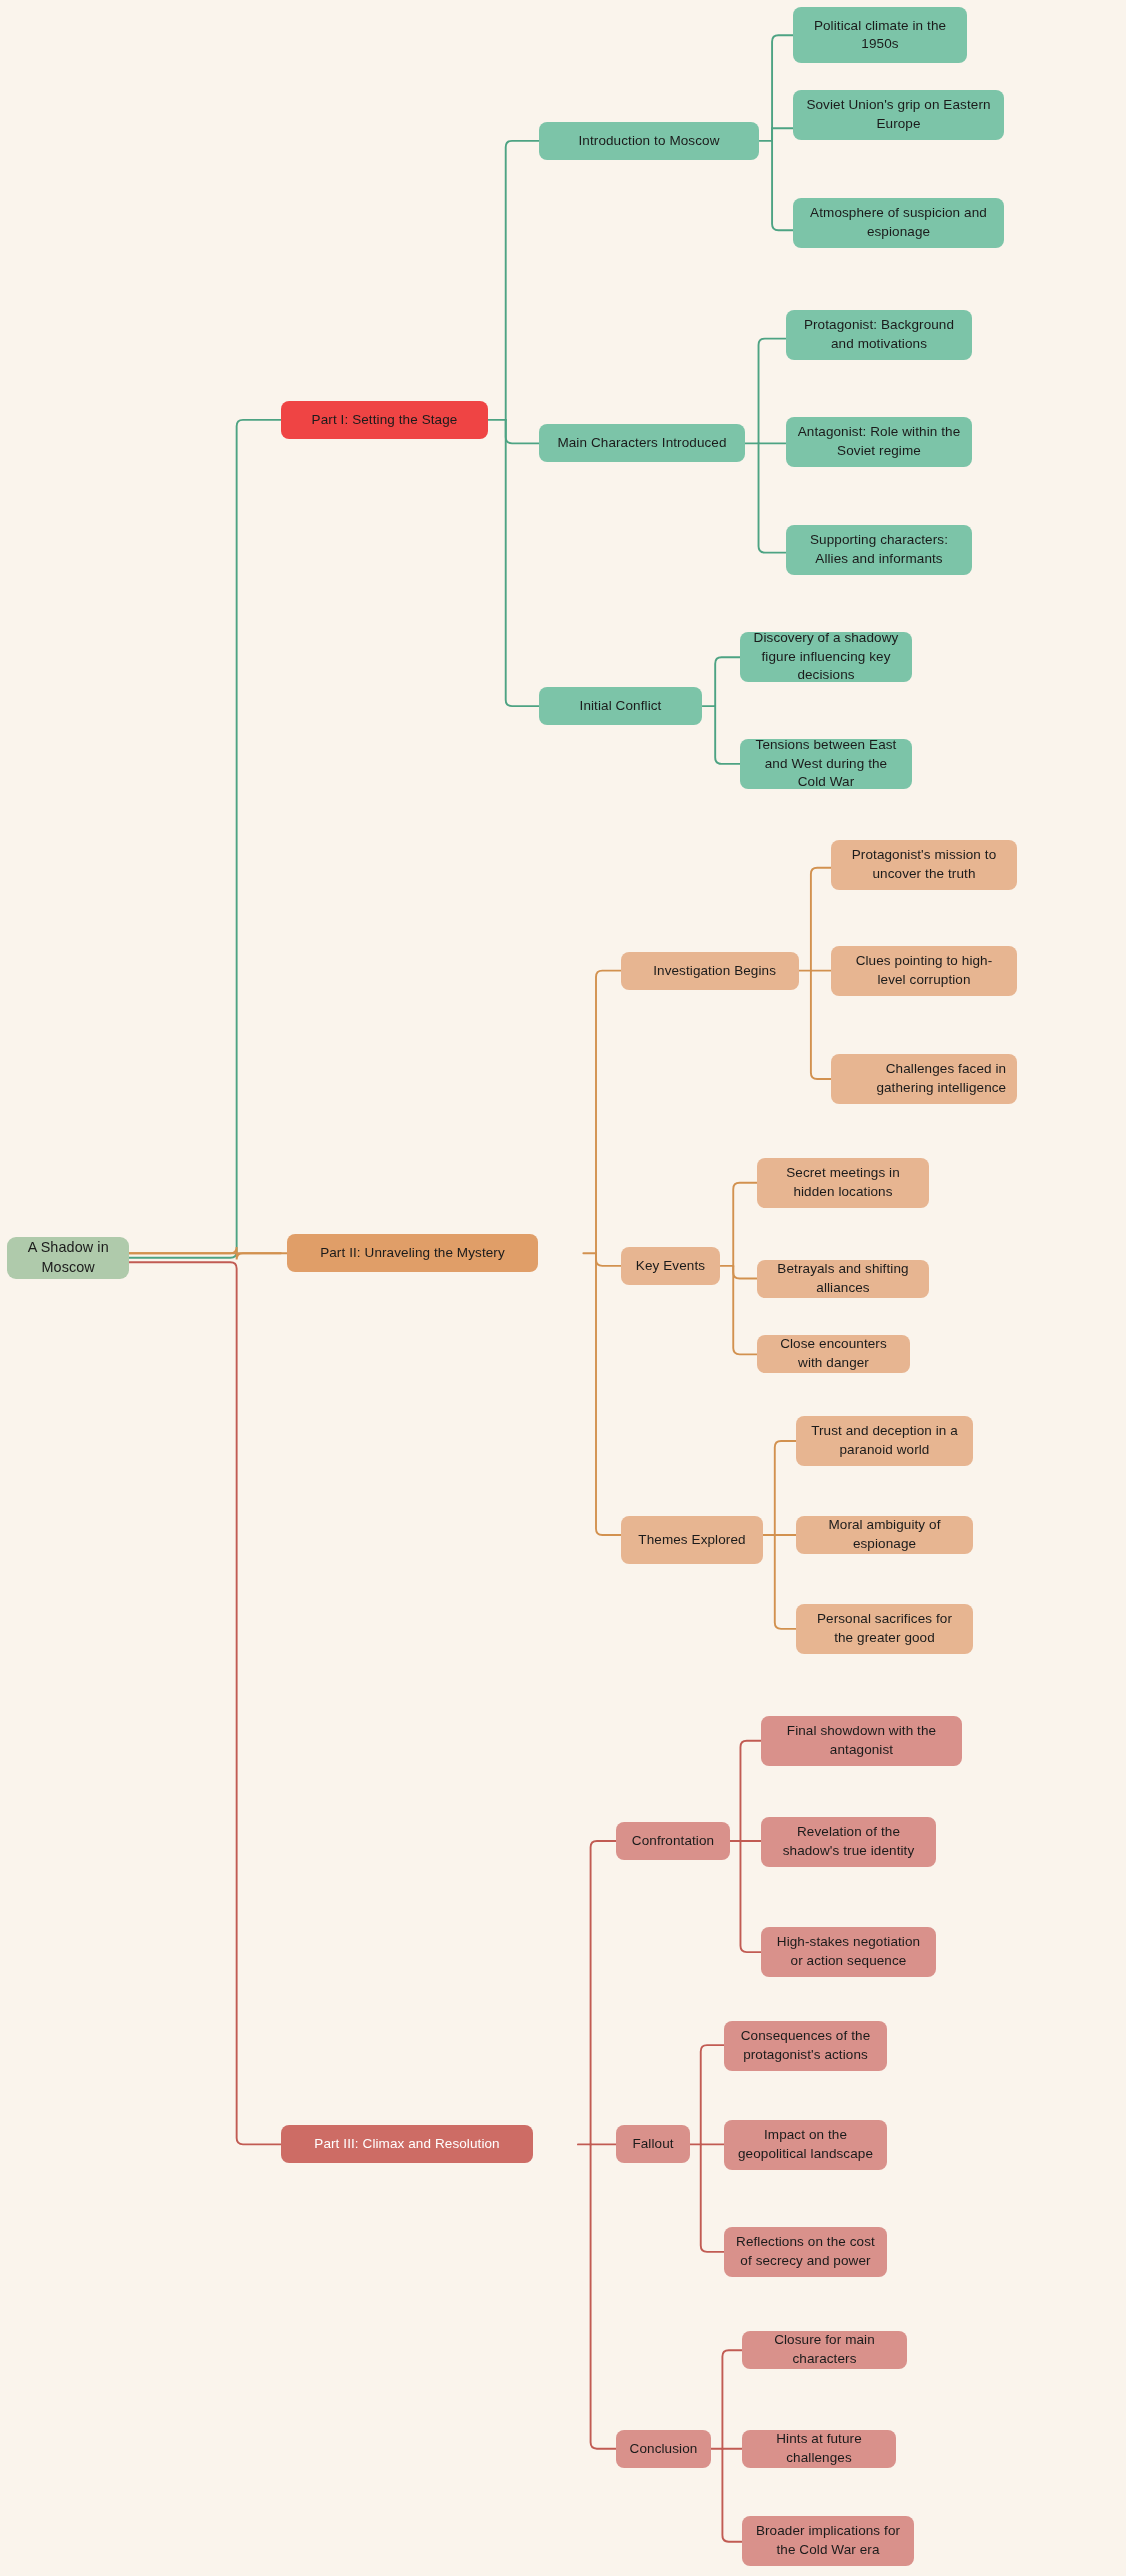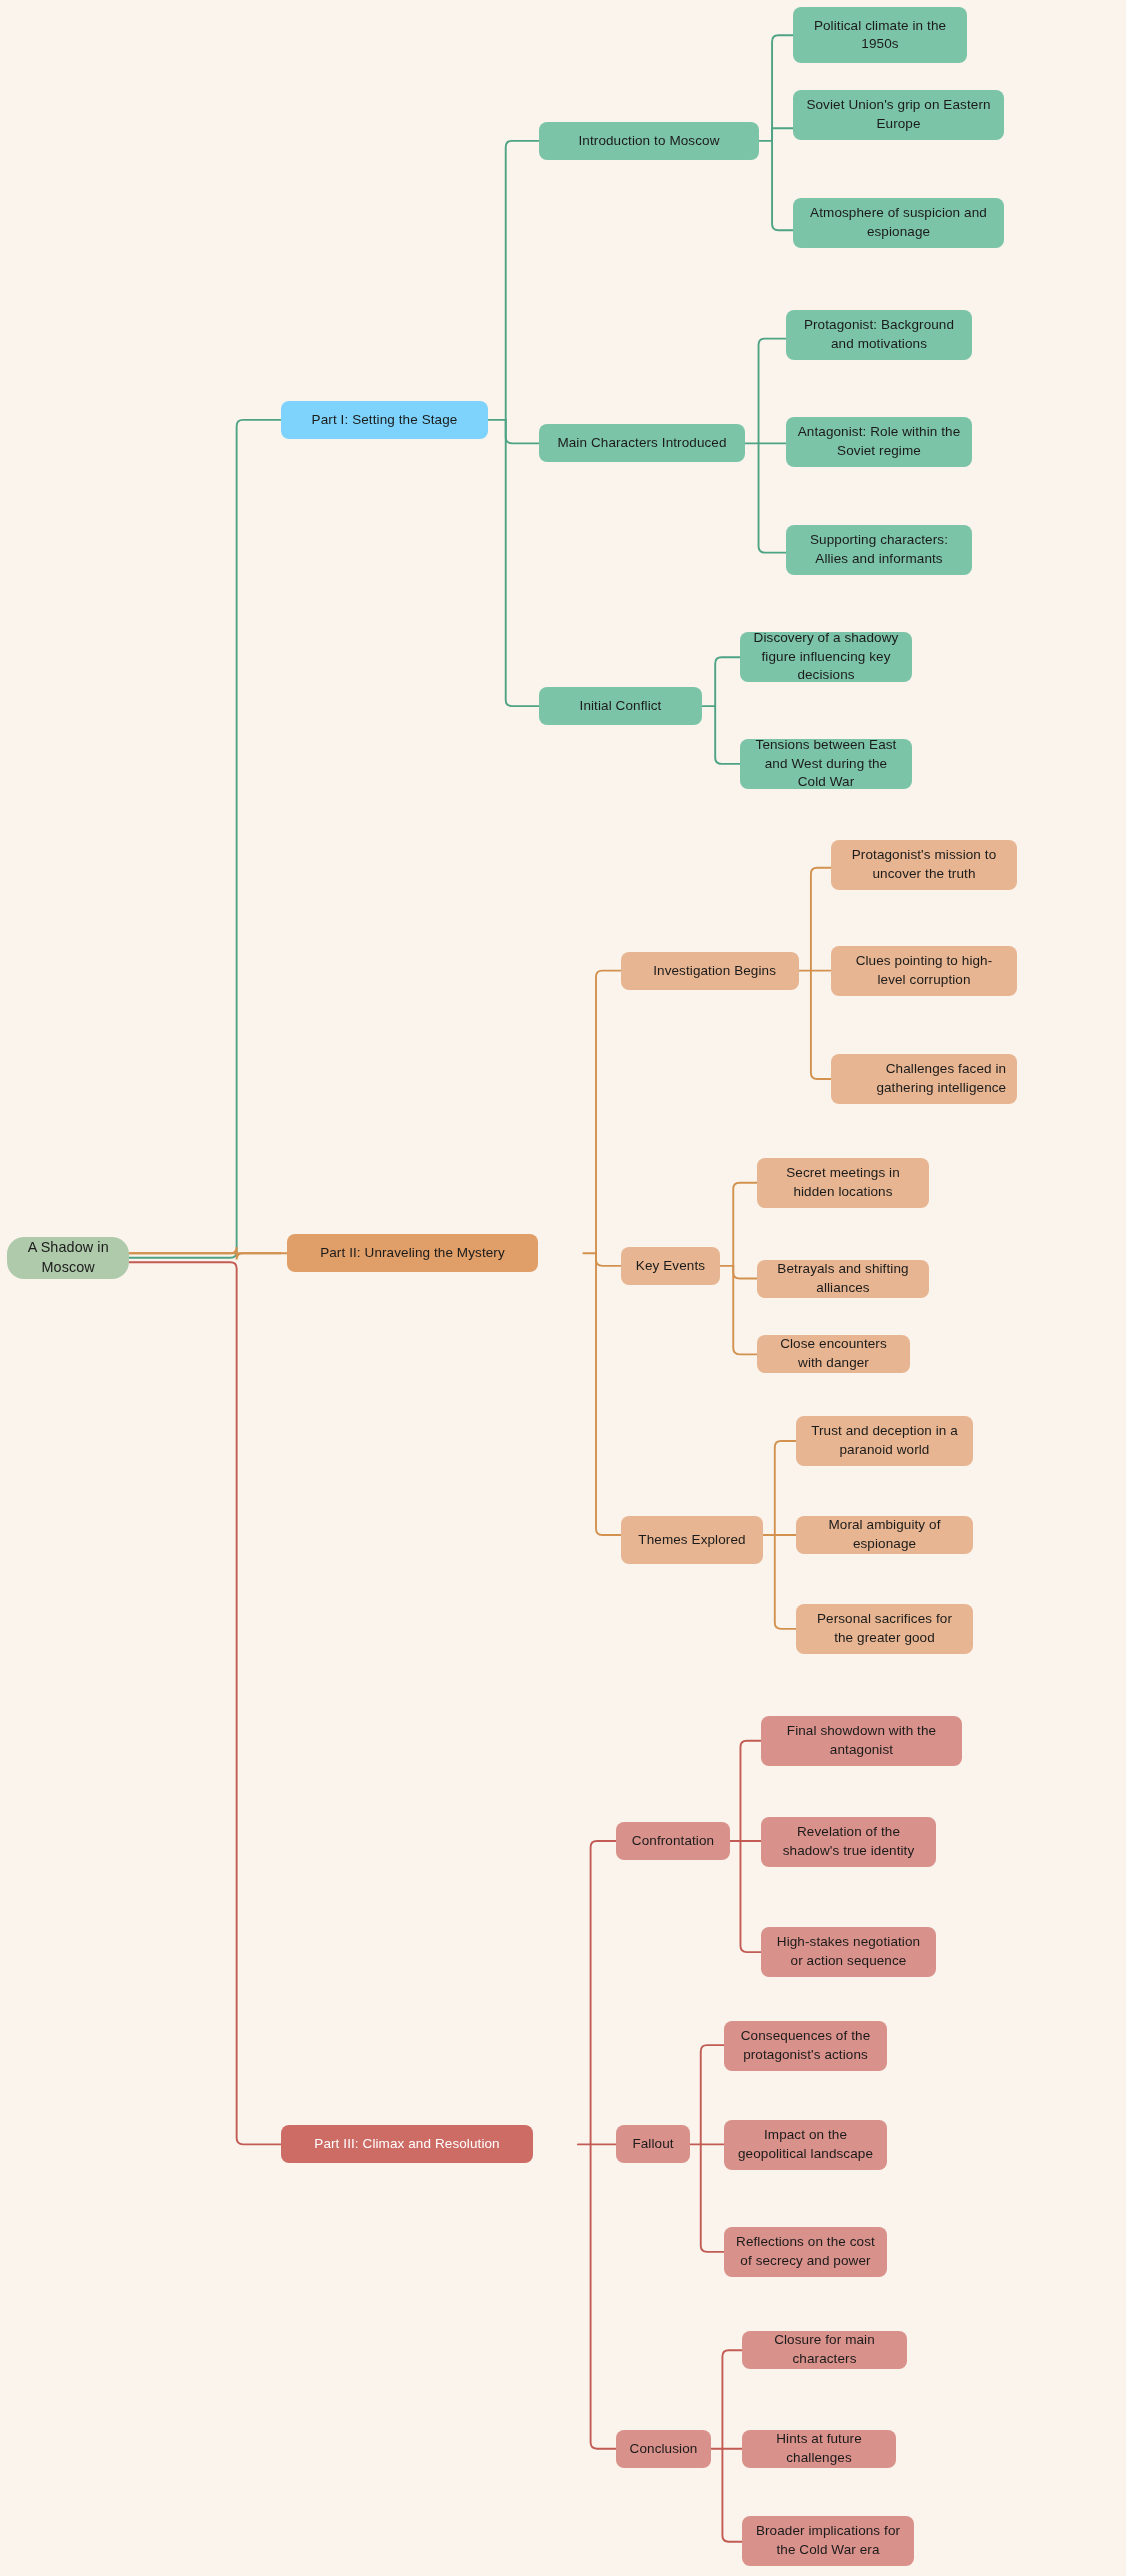--- a/index.html
+++ b/index.html
@@ -33,23 +33,23 @@
     padding: 5.4px 10.8px;
     line-height: 1.38;
     color: #1b1b1b;
     font-size: 13.5px;
     letter-spacing: 0.1px;
     z-index: 2;
   }
   .node.root {
     background: #afcaab;
     font-size: 14.4px;
-    border-radius: 17px;
-  }
-  .node.br-green  { background: #7dd3fc; }
+    border-radius: 9px;
+  }
+  .node.br-green  { background: #ef4444; }
   .node.lf-green  { background: #7cc4a8; }
   .node.sub-green { background: #7cc4a8; }
 
   .node.br-orange  { background: #e09e68; }
   .node.sub-orange { background: #e7b591; }
   .node.lf-orange  { background: #e7b591; }
 
   .node.br-red  { background: #cd6c65; color: #ffffff; }
   .node.sub-red { background: #d9918b; }
   .node.lf-red  { background: #d9918b; }

